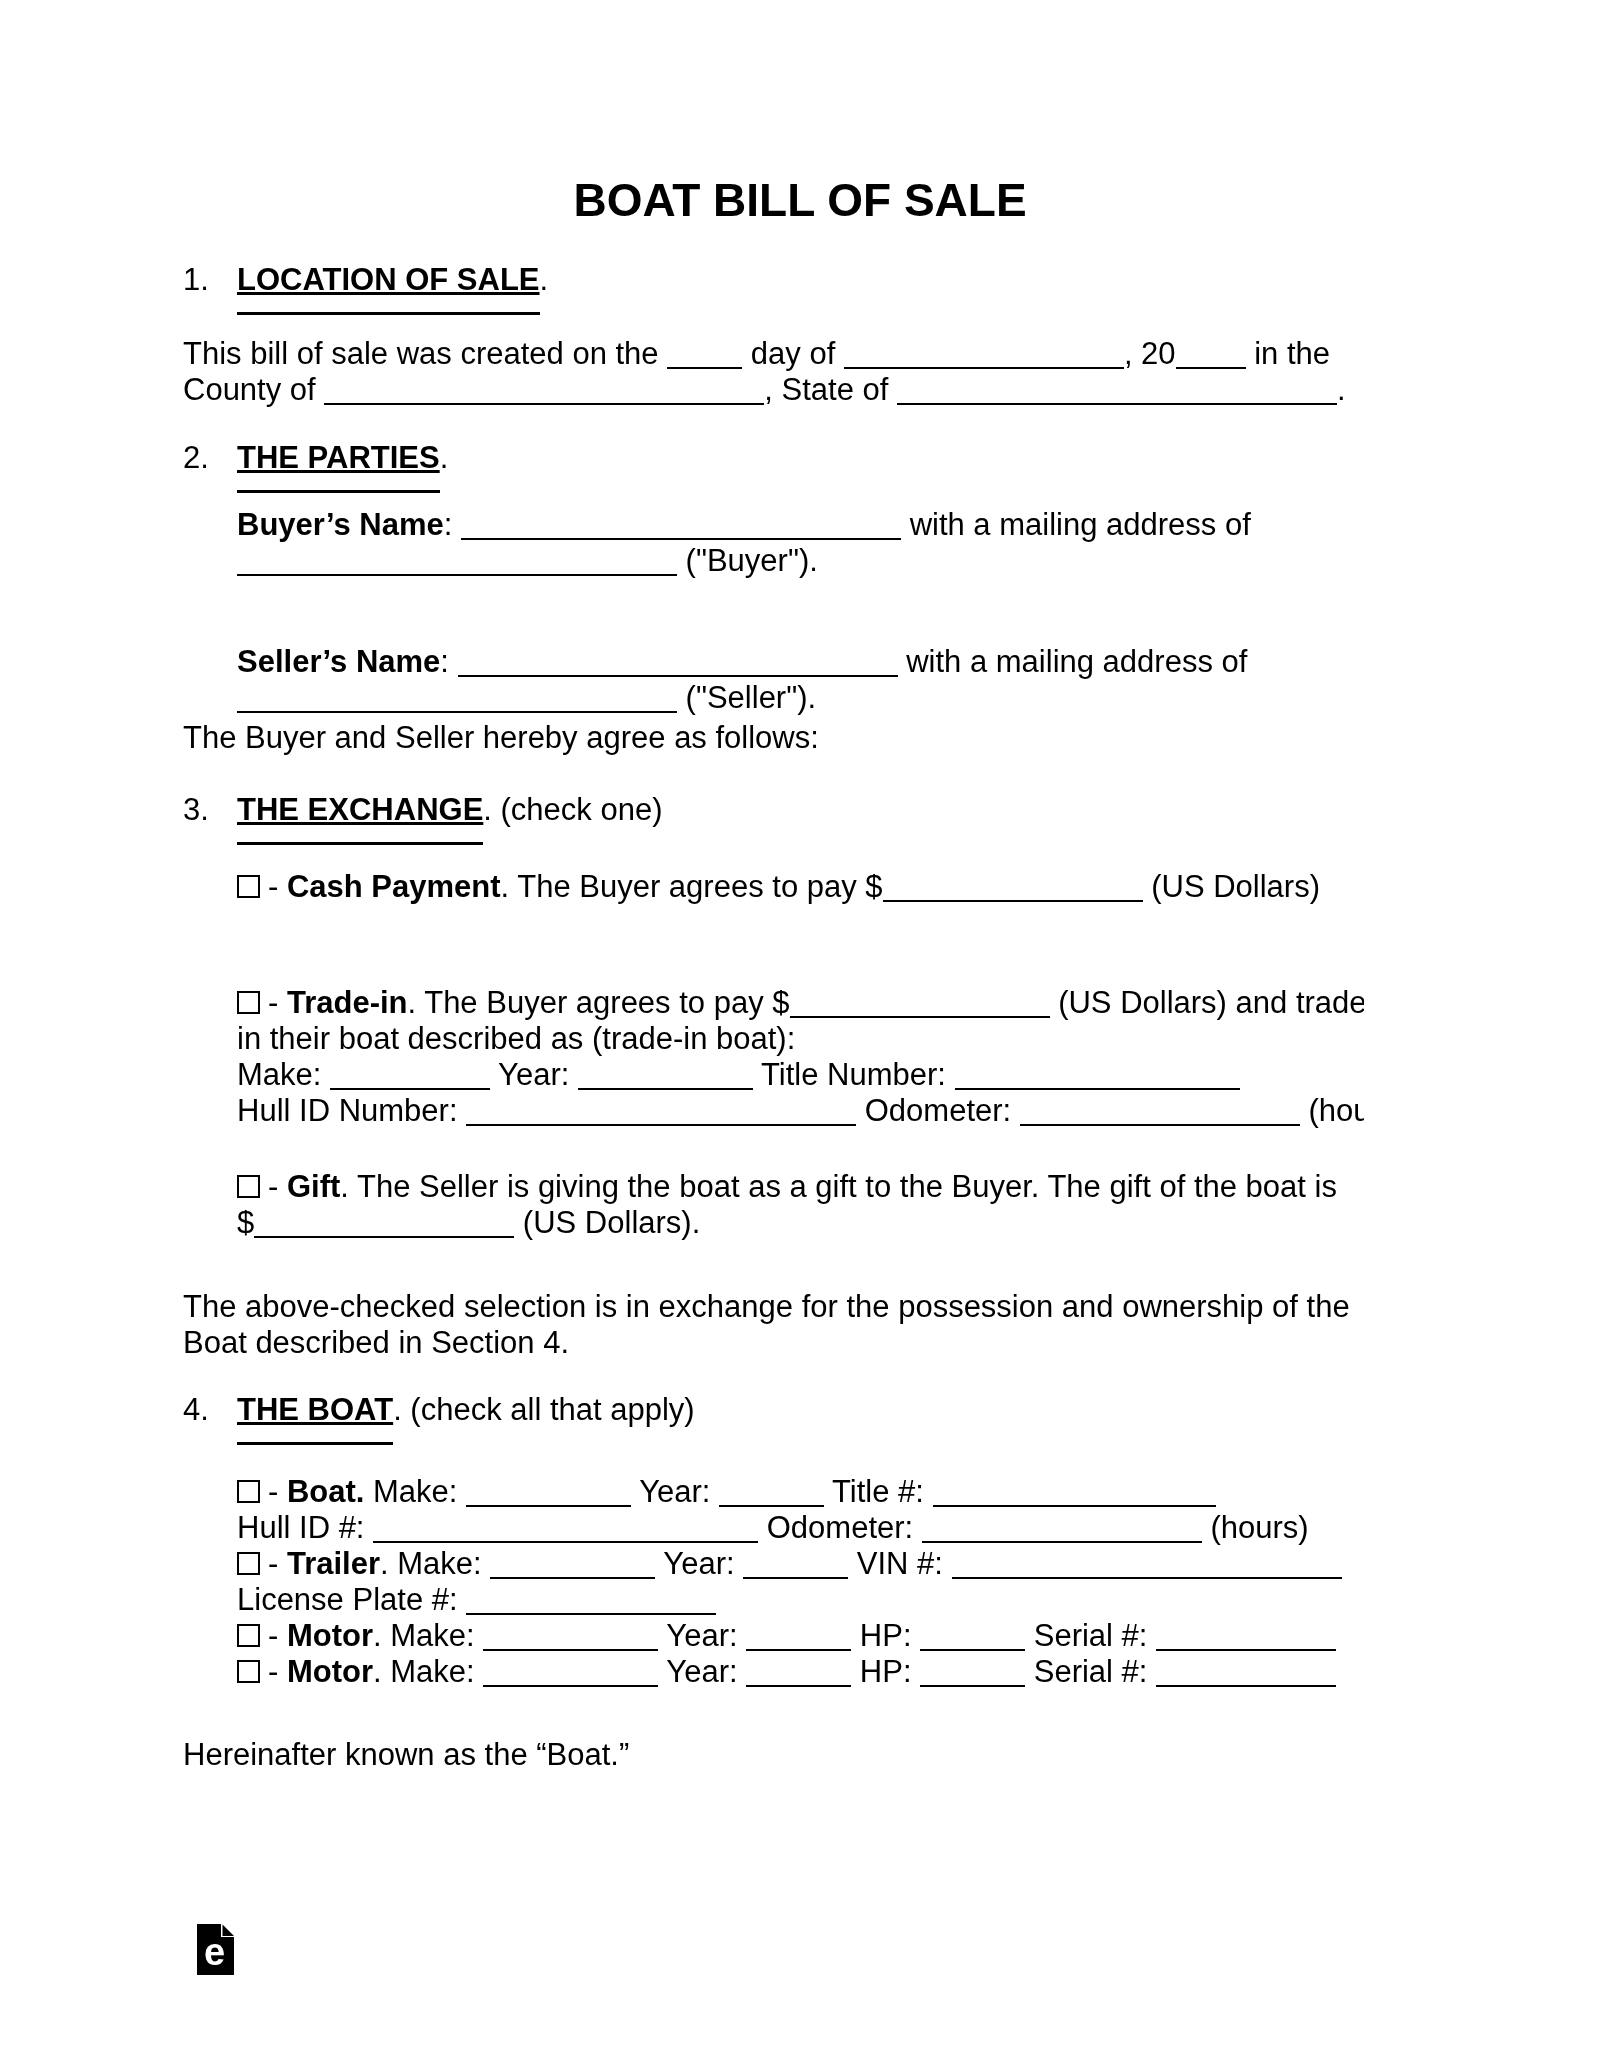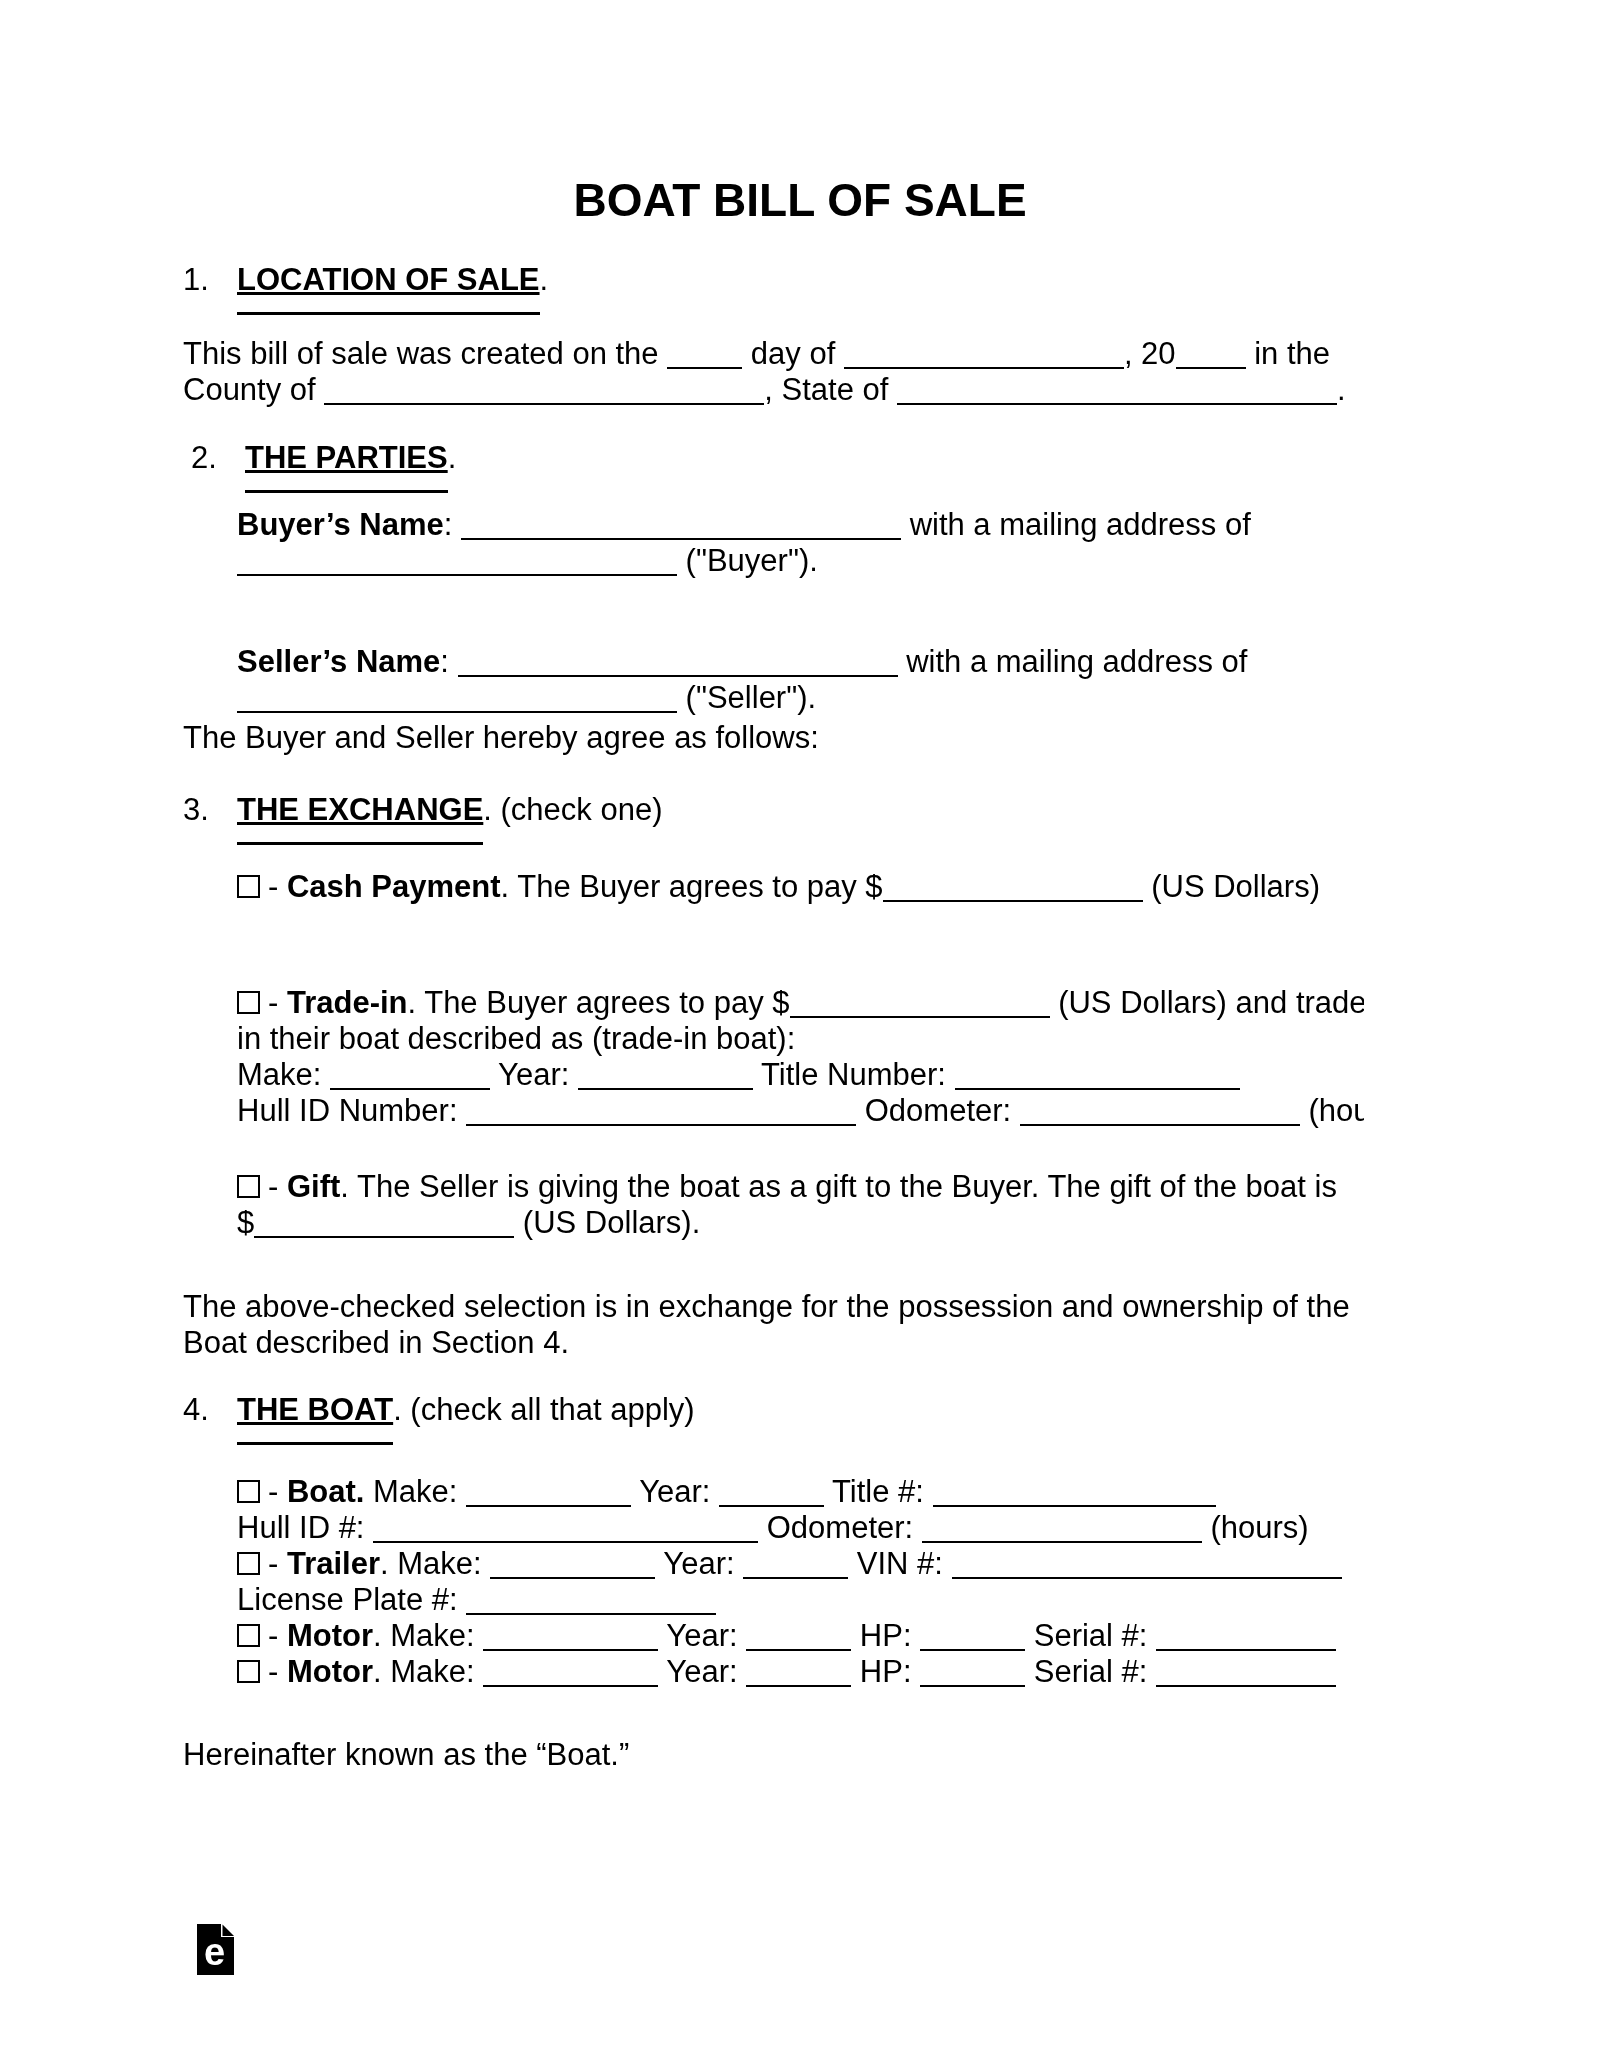--- a/index.html
+++ b/index.html
@@ -31,21 +31,21 @@
 
   <div class="b" style="top:336px;left:183px;">
     <div class="ln">
       <span>This bill of sale was created on the </span><span class="bl" style="width:75px;"></span><span> day of </span><span class="bl" style="width:280px;"></span><span>, 20</span><span class="bl" style="width:70px;"></span><span> in the</span>
     </div>
     <div class="ln">
       <span>County of </span><span class="bl" style="width:440px;"></span><span>, State of </span><span class="bl" style="width:440px;"></span><span>.</span>
     </div>
   </div>
 
-  <div class="b ln" style="top:440px;left:183px;margin-left:8px;">
+  <div class="b ln" style="top:440px;left:183px;">
     <span class="num">2.</span><span class="hd">THE PARTIES</span><span>.</span>
   </div>
 
   <div class="b" style="top:507px;left:237px;">
     <div class="ln">
       <span class="bold">Buyer’s Name</span><span>: </span><span class="bl" style="width:440px;"></span><span> with a mailing address of</span>
     </div>
     <div class="ln">
       <span class="bl" style="width:440px;"></span><span> ("Buyer").</span>
     </div>

